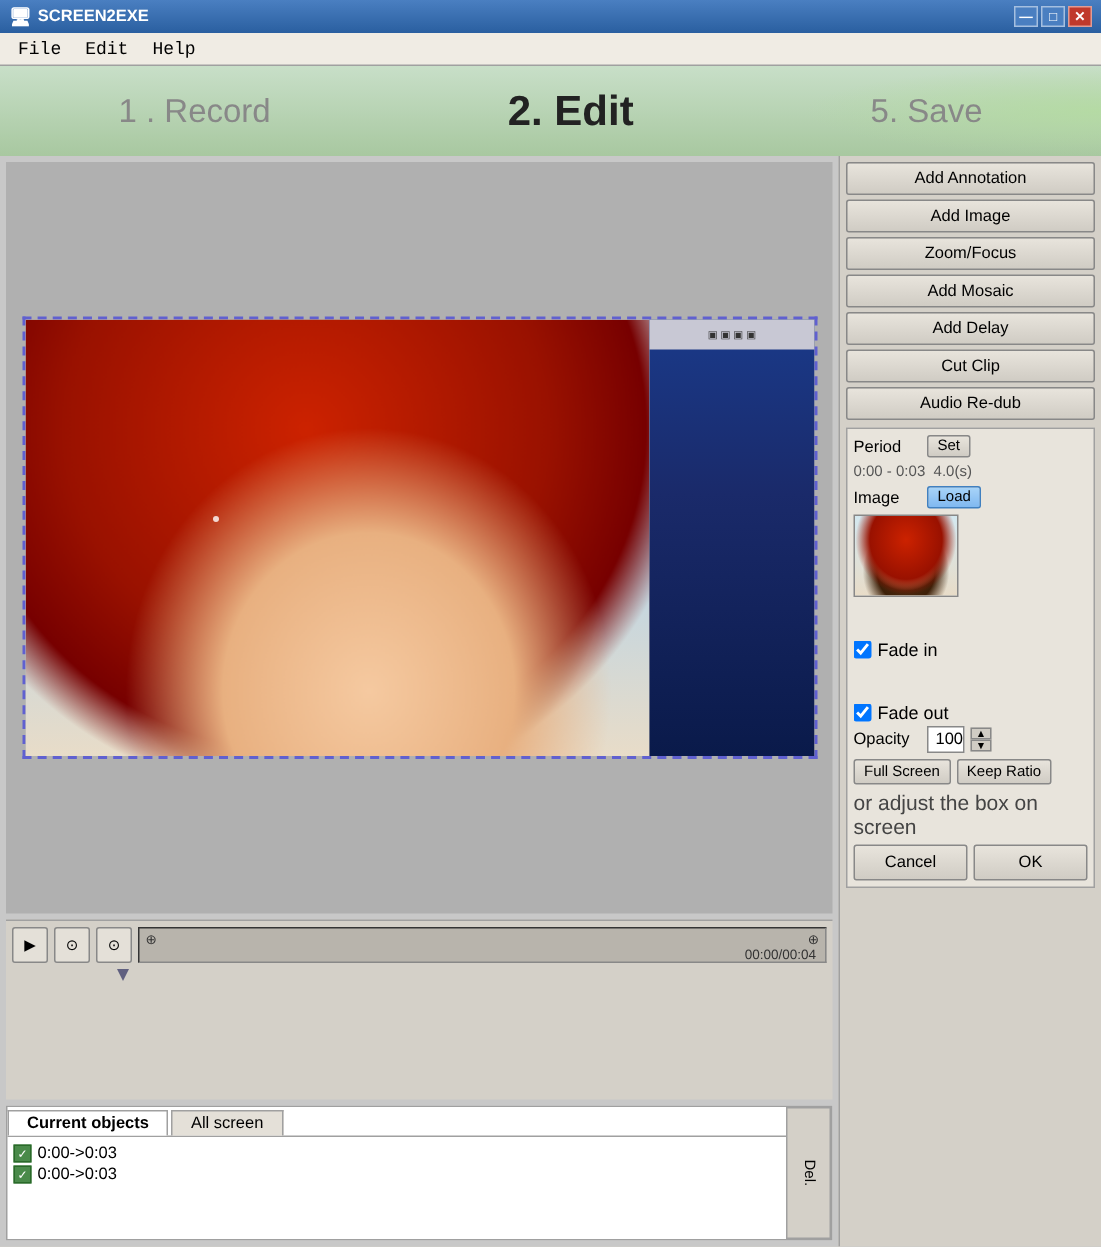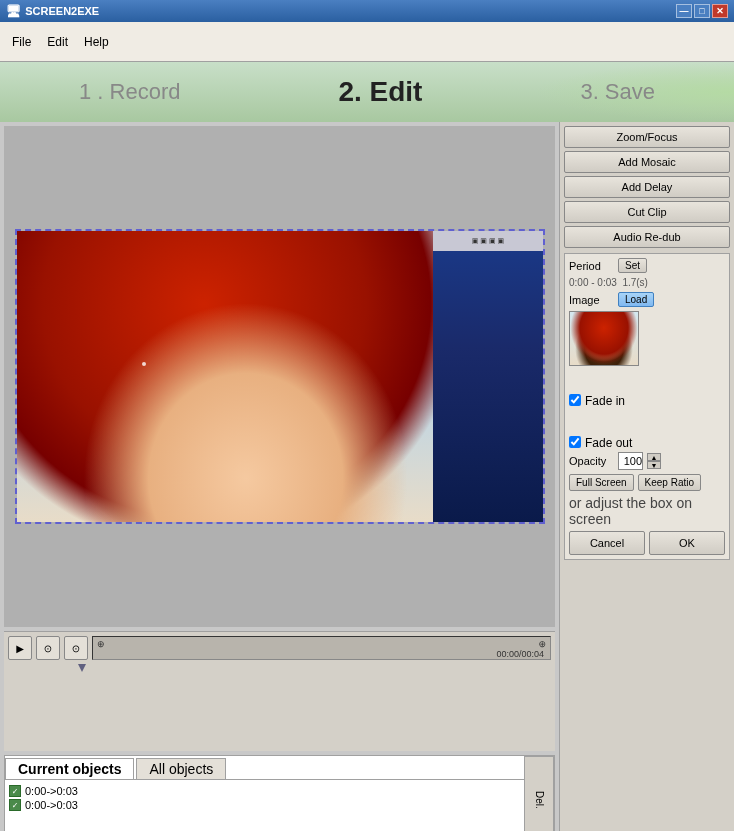--- a/index.html
+++ b/index.html
@@ -19,23 +19,24 @@
       width: 16px; height: 14px; border: 1px solid rgba(255,255,255,0.5);
       display: flex; align-items: center; justify-content: center;
       font-size: 9px; cursor: pointer; color: white;
     }
     .win-btn-min { background: #4a7fc1; }
     .win-btn-max { background: #4a7fc1; }
     .win-btn-close { background: #c0392b; }
 
     
     #menu-bar {
-      height: 40px; background: #f0ece4;
+      height: 22px; background: #f0ece4;
       display: flex; align-items: center; padding: 0 4px;
       border-bottom: 1px solid #a0a0a0;
+      font-family: Liberation Mono, monospace;
     }
     .menu-item { padding: 2px 8px; cursor: pointer; font-size: 12px; }
 
     
     #header {
       height: 60px;
       background: linear-gradient(to bottom, #c8dfc8, #a8c8a0);
       display: flex; align-items: center; justify-content: space-around;
       position: relative; overflow: hidden;
     }
@@ -132,21 +133,21 @@
     #objects-panel {
       height: 90px; background: white; border: 1px solid #a0a0a0;
       margin-top: 4px; position: relative;
     }
 
     #objects-tabs {
       display: flex; border-bottom: 1px solid #a0a0a0;
     }
 
     .obj-tab {
-      padding: 2px 12px; font-size: 14px; cursor: pointer;
+      padding: 2px 12px; font-size: 11px; cursor: pointer;
       border: 1px solid #a0a0a0; border-bottom: none;
       background: #e4e0d8; margin-right: 2px; margin-top: 2px;
     }
     .obj-tab.active {
       background: white; font-weight: bold;
     }
 
     #objects-content {
       padding: 4px; font-size: 11px;
     }
@@ -214,21 +215,21 @@
     .preview-img {
       width: 100%; height: 100%;
       background:
         radial-gradient(ellipse at 50% 30%, #cc2200 0%, #991100 50%, transparent 70%),
         radial-gradient(ellipse at 50% 55%, #f5d5b0 0%, #e8b080 30%, transparent 50%),
         radial-gradient(ellipse at 50% 70%, #5c3317 0%, #3d2008 40%, transparent 60%),
         linear-gradient(to bottom, #d4e8f0, #e8dcc8);
     }
 
     .checkbox-row {
-      display: flex; gap: 4px; margin-bottom: 2px; margin-top: 28px;
+      display: flex; align-items: center; gap: 4px; margin-bottom: 2px; margin-top: 28px;
     }
 
     input[type="checkbox"] { width: 12px; height: 12px; }
 
     .opacity-row {
       display: flex; align-items: center; gap: 4px; margin-bottom: 4px;
     }
 
     .opacity-input {
       width: 25px; height: 18px; border: 1px solid #888;
@@ -297,21 +298,21 @@
 
 <div id="menu-bar">
   <span class="menu-item">File</span>
   <span class="menu-item">Edit</span>
   <span class="menu-item">Help</span>
 </div>
 
 <div id="header">
   <span class="step-label">1 . Record</span>
   <span class="step-label active">2. Edit</span>
-  <span class="step-label">3. Save</span>
+  <span class="step-label">5. Save</span>
 </div>
 
 <div id="main">
 
   <div id="left-panel">
 
     <div id="canvas-area">
       <div id="canvas-image">
         <div id="img-left">
           <div class="girl-illustration"></div>
@@ -335,54 +336,56 @@
         </div>
       </div>
       <div style="height:8px; position:relative;">
         <div style="position:absolute; left:70px; width:0; height:0; border-left:4px solid transparent; border-right:4px solid transparent; border-top:8px solid #606080;"></div>
       </div>
     </div>
 
     <div id="objects-panel">
       <div id="objects-tabs">
         <div class="obj-tab active">Current objects</div>
-        <div class="obj-tab">All objects</div>
+        <div class="obj-tab">All screen</div>
       </div>
       <div id="objects-content">
         <div class="obj-item">
           <div class="obj-checkbox">✓</div>
           <span>0:00-&gt;0:03</span>
         </div>
         <div class="obj-item">
           <div class="obj-checkbox">✓</div>
           <span>0:00-&gt;0:03</span>
         </div>
       </div>
       <div id="delete-btn">Del.</div>
     </div>
 
   </div>
 
   <div id="right-panel">
 
+    <div class="right-btn">Add Annotation</div>
+    <div class="right-btn">Add Image</div>
     <div class="right-btn">Zoom/Focus</div>
     <div class="right-btn">Add Mosaic</div>
     <div class="right-btn">Add Delay</div>
     <div class="right-btn">Cut Clip</div>
     <div class="right-btn">Audio Re-dub</div>
 
     <div id="right-settings">
 
       <div class="settings-row">
         <span class="settings-label">Period</span>
         <button class="small-btn">Set</button>
       </div>
       <div style="font-size:10px; color:#555; margin-bottom:4px;">
         <span>0:00 - 0:03</span>&nbsp;
-        <span>1.7(s)</span>
+        <span>4.0(s)</span>
       </div>
 
       <div class="settings-row">
         <span class="settings-label">Image</span>
         <button class="small-btn active">Load</button>
       </div>
 
       <div id="image-preview">
         <div class="preview-img"></div>
       </div>

